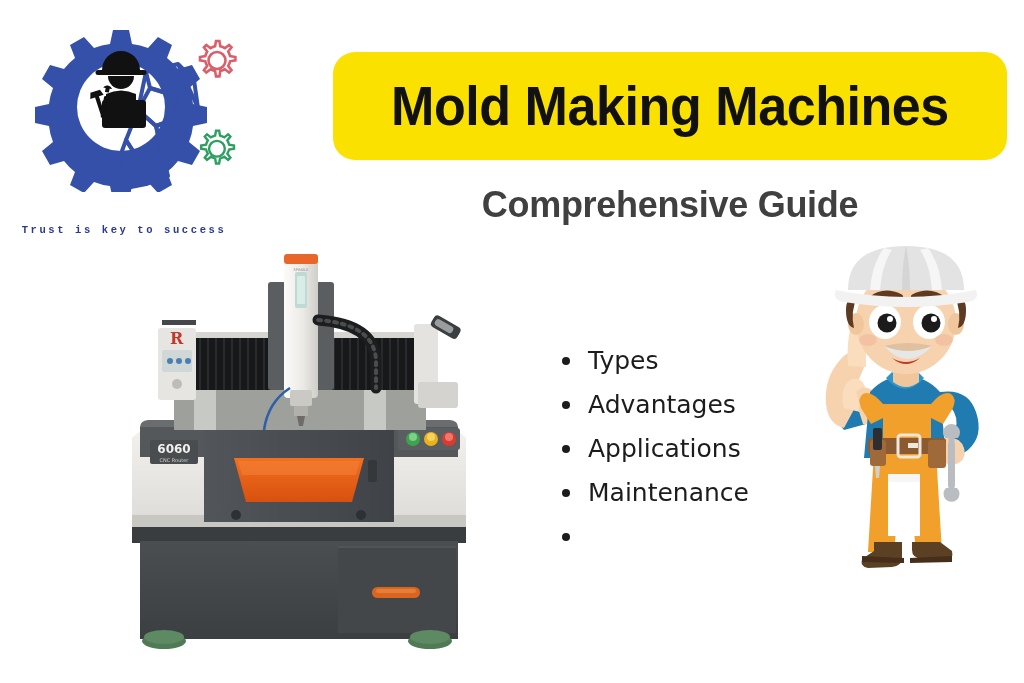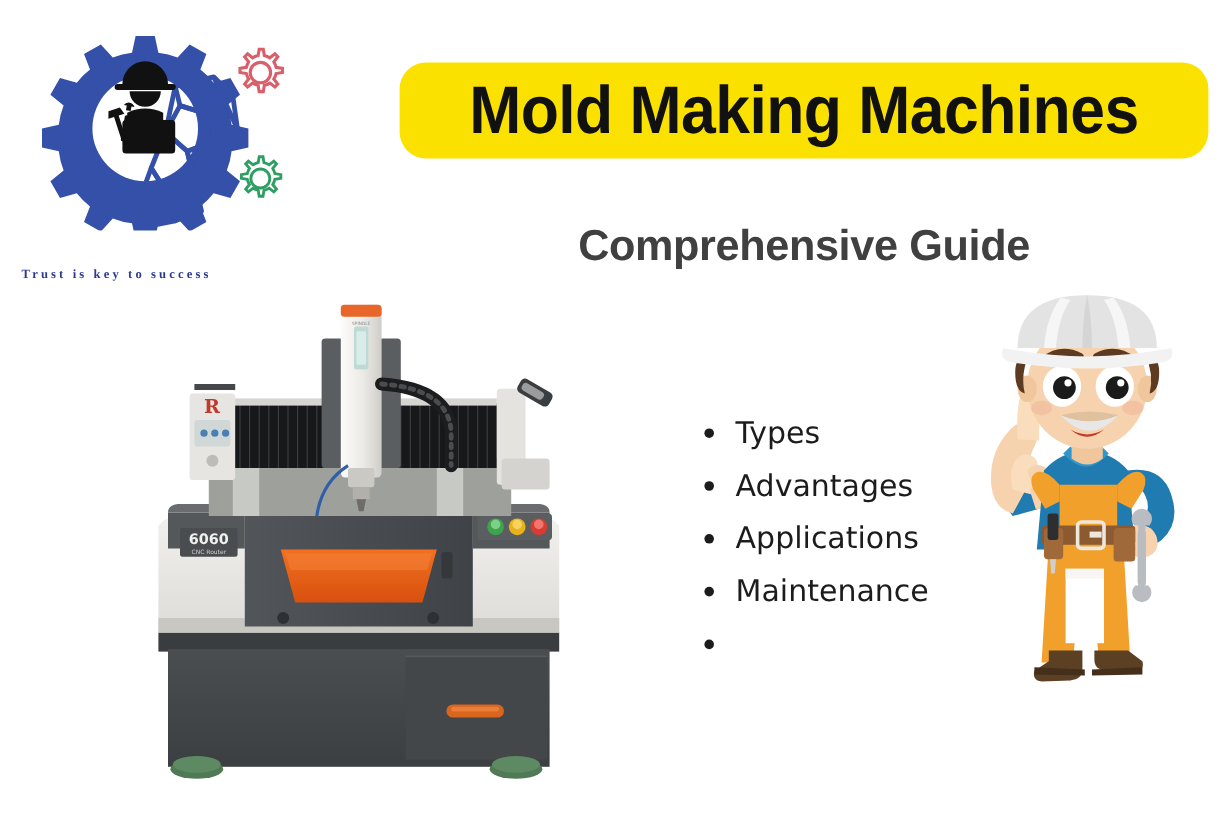--- a/index.html
+++ b/index.html
@@ -47,36 +47,36 @@
     font-size: 31px;
     letter-spacing: -0.5px;
     color: #0a0a0a;
     line-height: 1;
   }
   #brand-tagline {
     position: absolute;
     left: 0;
     top: 203px;
     width: 212px;
-    text-align: left;
-    font-family: Liberation Serif, serif;
+    text-align: center;
+    font-family: Liberation Mono, monospace;
     font-weight: 700;
     font-size: 10.5px;
     letter-spacing: 2.6px;
     color: #2b3a8f;
     line-height: 1;
   }
 
   
   #title-banner {
     position: absolute;
     left: 333px;
     top: 52px;
     width: 674px;
-    height: 80px;
+    height: 108px;
     background: #FBE100;
     border-radius: 22px;
     display: flex;
     align-items: center;
     justify-content: center;
   }
   #title-text {
     font-family: "Liberation Sans Narrow", "Liberation Sans", sans-serif;
     font-weight: 700;
     font-size: 56px;
@@ -98,21 +98,21 @@
     font-weight: 700;
     font-size: 36px;
     letter-spacing: -0.3px;
     color: #404040;
     line-height: 1.25;
   }
 
   
   #feature-list {
     position: absolute;
-    left: 583px;
+    left: 558px;
     top: 348px;
     width: 400px;
     list-style: none;
     margin: 0;
     padding: 0;
   }
   #feature-list li {
     position: relative;
     padding-left: 30px;
     font-family: "DejaVu Sans", sans-serif;

